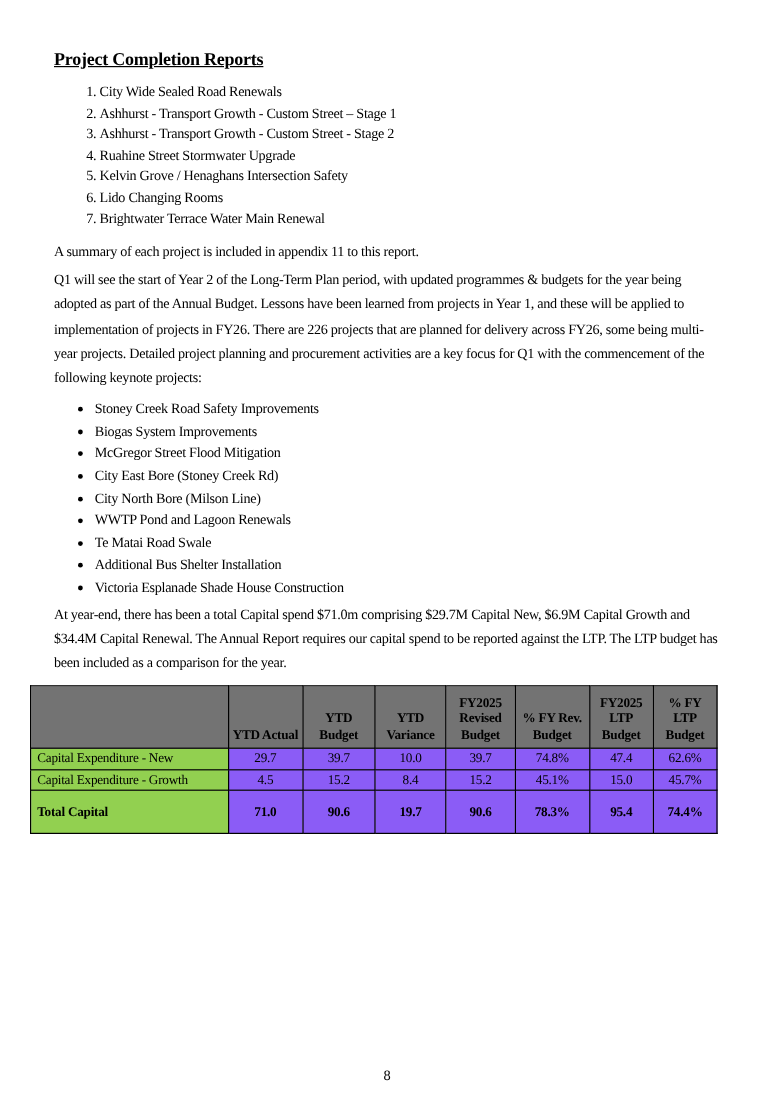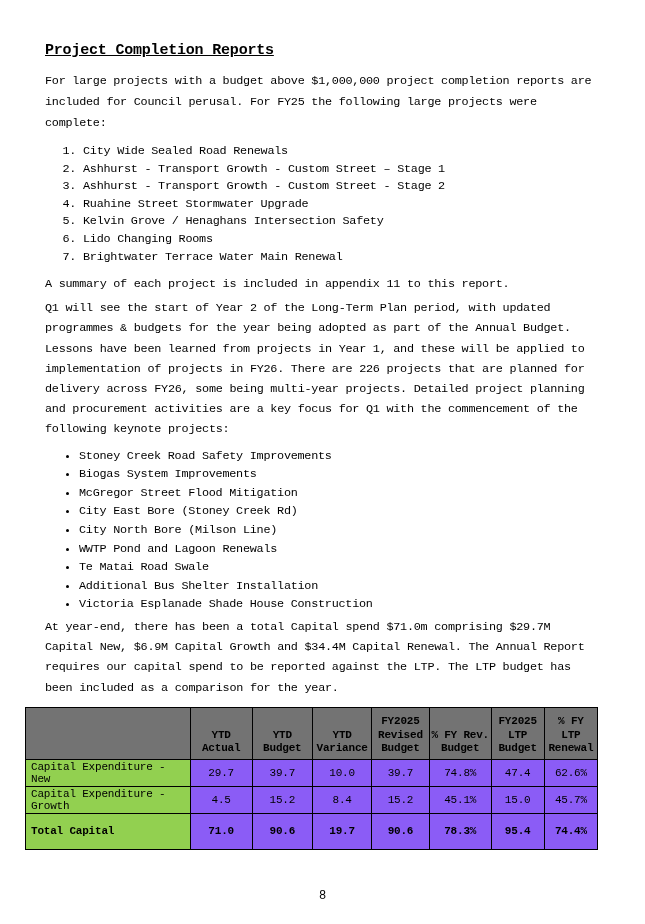--- a/index.html
+++ b/index.html
@@ -3,21 +3,21 @@
 <meta charset="utf-8">
 <style>
   * { box-sizing: border-box; margin: 0; padding: 0; }
   html, body { background: #ffffff; }
   .page {
     position: relative;
     width: 645px;
     height: 924px;
     background: #ffffff;
     color: #000000;
-    font-family: Liberation Mono, monospace;
+    font-family: Liberation Serif, serif;
     padding: 42px 43px 0 45px;
     overflow: hidden;
   }
   .heading {
     font-size: 15px;
     font-weight: bold;
     text-decoration: underline;
     line-height: 17px;
     letter-spacing: -0.2px;
   }
@@ -95,21 +95,20 @@
     font-size: 12px;
   }
 </style>
 </head>
 <body>
 
 <div class="page">
 
   <div class="heading">Project Completion Reports</div>
 
-  <p class="body-text para-after-heading">For large projects with a budget above $1,000,000 project completion reports are included for Council perusal. For FY25 the following large projects were complete:</p>
 
   <ol class="numbered-list">
     <li>City Wide Sealed Road Renewals</li>
     <li>Ashhurst - Transport Growth - Custom Street – Stage 1</li>
     <li>Ashhurst - Transport Growth - Custom Street - Stage 2</li>
     <li>Ruahine Street Stormwater Upgrade</li>
     <li>Kelvin Grove / Henaghans Intersection Safety</li>
     <li>Lido Changing Rooms</li>
     <li>Brightwater Terrace Water Main Renewal</li>
   </ol>
@@ -156,21 +155,21 @@
         <th>FY2025
 Revised
 Budget</th>
         <th>% FY Rev.
 Budget</th>
         <th>FY2025
 LTP
 Budget</th>
         <th>% FY
 LTP
-Renewal</th>
+Budget</th>
       </tr>
     </thead>
     <tbody>
       <tr>
         <td class="row-label">Capital Expenditure - New</td>
         <td class="cell-val">29.7</td>
         <td class="cell-val">39.7</td>
         <td class="cell-val">10.0</td>
         <td class="cell-val">39.7</td>
         <td class="cell-val">74.8%</td>

